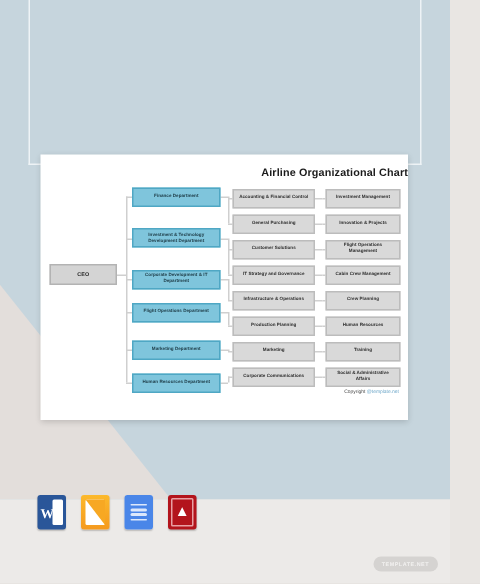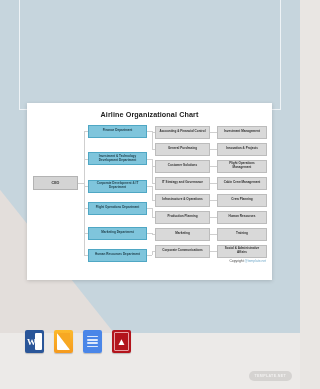--- a/index.html
+++ b/index.html
@@ -30,21 +30,21 @@
   }
 
   
   #doc{
     position:absolute;left:27px;top:103px;width:245px;height:177px;
     background:#ffffff;
     box-shadow:0 1px 4px rgba(0,0,0,0.16);
   }
   #doc-title{
     position:absolute;left:0;top:7px;width:245px;
-    text-align:center;
+    text-align:right;
     font-size:7.2px;font-weight:bold;color:#1b1b1b;
     letter-spacing:0.1px;
   }
 
   
   #chart{
     position:absolute;left:0;top:19px;width:245px;height:150px;
   }
 
   .node{

